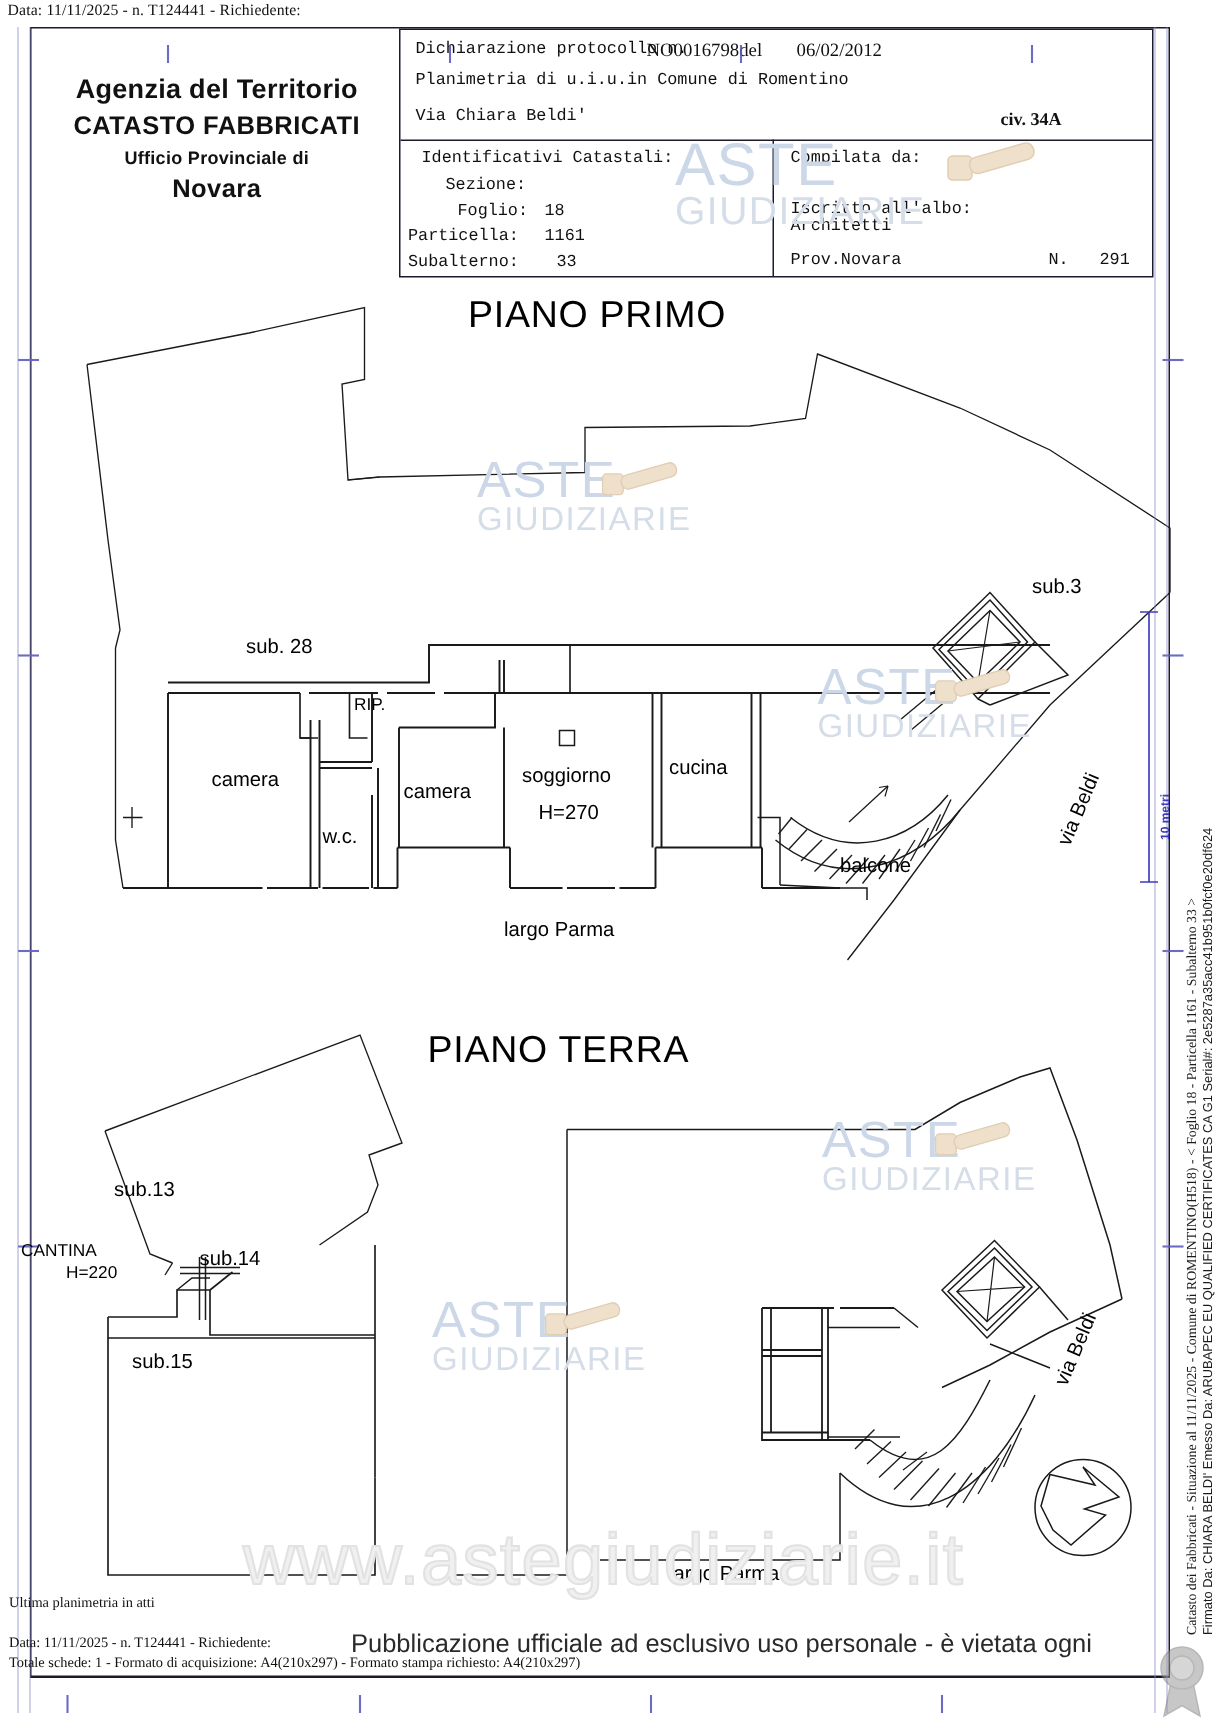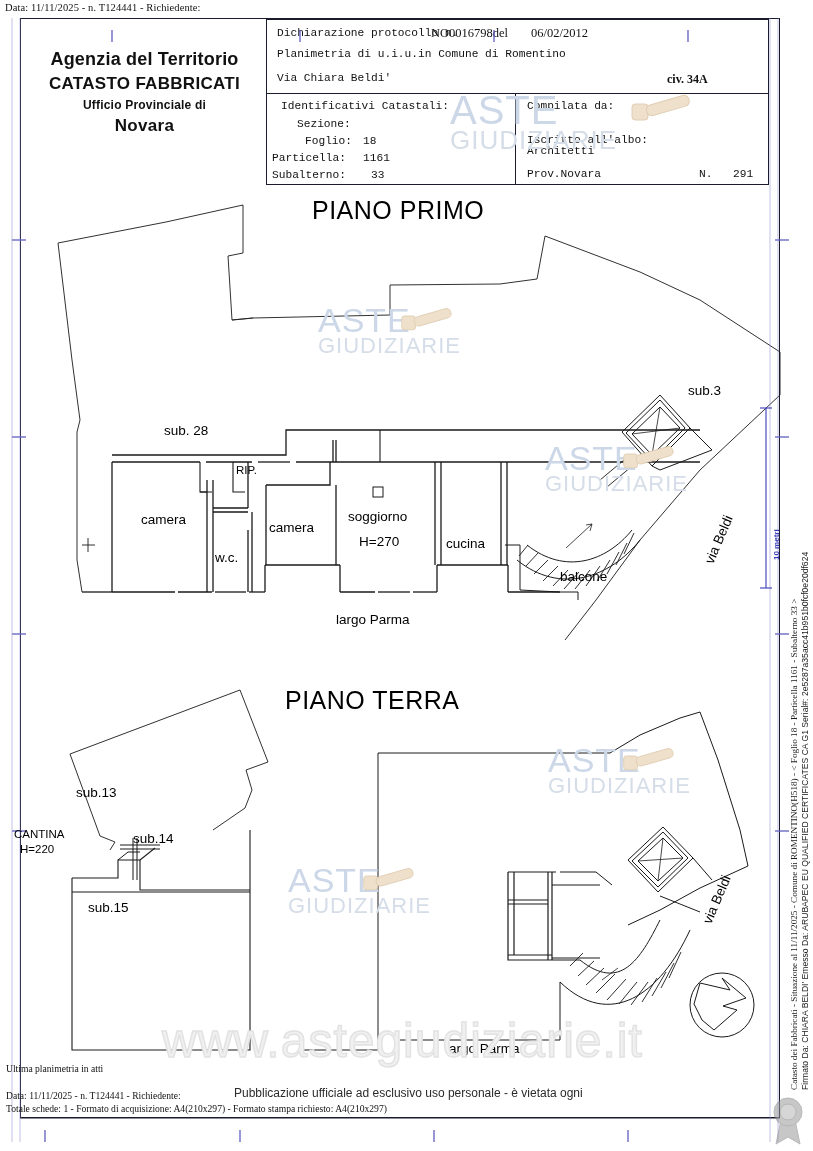--- a/index.html
+++ b/index.html
@@ -78,21 +78,21 @@
   .wm-gavel{position:absolute;}
   .wm-url{
     position:absolute;font-family:"Liberation Sans",sans-serif;
     font-size:48px;color:#f0f0f0;-webkit-text-stroke:1.4px #e2e2e2;
     letter-spacing:1px;white-space:nowrap;
   }
 
   
   .foot{position:absolute;font-family:"Liberation Serif",serif;font-size:9.6px;white-space:nowrap;}
   .foot-notice{
-    position:absolute;font-family:"Liberation Sans",sans-serif;font-size:12px;
+    position:absolute;font-family:"Liberation Sans",sans-serif;font-size:17px;
     color:#2a2a2a;white-space:nowrap;
   }
 
   
   .vtext{
     position:absolute;transform-origin:left top;transform:rotate(-90deg);
     font-family:"Liberation Serif",serif;font-size:9.2px;white-space:nowrap;color:#1a1a1a;
   }
   .vtext.sans{font-family:"Liberation Sans",sans-serif;font-size:8.6px;}
   .vscale{
@@ -347,30 +347,30 @@
   <div class="floor-title" style="left:285px;top:686px;">PIANO TERRA</div>
 
   <div class="plan-label" style="left:164px;top:423px;">sub. 28</div>
   <div class="plan-label" style="left:688px;top:383px;">sub.3</div>
   <div class="plan-label sm" style="left:208px;top:464px;margin-left:28px;">RIP.</div>
   <div class="plan-label" style="left:141px;top:512px;">camera</div>
   <div class="plan-label" style="left:215px;top:550px;">w.c.</div>
   <div class="plan-label" style="left:269px;top:520px;">camera</div>
   <div class="plan-label" style="left:348px;top:509px;">soggiorno</div>
   <div class="plan-label" style="left:359px;top:534px;">H=270</div>
-  <div class="plan-label" style="left:446px;top:504px;margin-top:32px;">cucina</div>
+  <div class="plan-label" style="left:446px;top:504px;">cucina</div>
   <div class="plan-label" style="left:560px;top:569px;">balcone</div>
   <div class="plan-label rot" style="left:702px;top:560px;transform:rotate(-67deg);">via Beldi</div>
   <div class="plan-label" style="left:336px;top:612px;">largo Parma</div>
 
   <div class="plan-label" style="left:76px;top:785px;">sub.13</div>
   <div class="plan-label" style="left:133px;top:831px;">sub.14</div>
   <div class="plan-label" style="left:88px;top:900px;">sub.15</div>
   <div class="plan-label sm" style="left:14px;top:828px;">CANTINA</div>
-  <div class="plan-label sm" style="left:20px;top:843px;">H=220</div>
+  <div class="plan-label sm" style="left:20px;top:843px;padding-left:24px;">H=220</div>
   <div class="plan-label rot" style="left:700px;top:920px;transform:rotate(-67deg);">via Beldi</div>
   <div class="plan-label" style="left:446px;top:1041px;">largo Parma</div>
 
   <div class="wm" style="left:450px;top:92px;">
     <div class="aste" style="font-size:40px;">ASTE</div>
     <div class="giud" style="font-size:26px;margin-top:-4px;">GIUDIZIARIE</div>
   </div>
   <svg class="wm-gavel" style="left:630px;top:88px;width:72px;height:46px;" viewBox="0 0 72 46">
     <g fill="#efe0cb" stroke="#e0cdb2" stroke-width="1">
       <rect x="2" y="16" width="16" height="16" rx="3"></rect>

